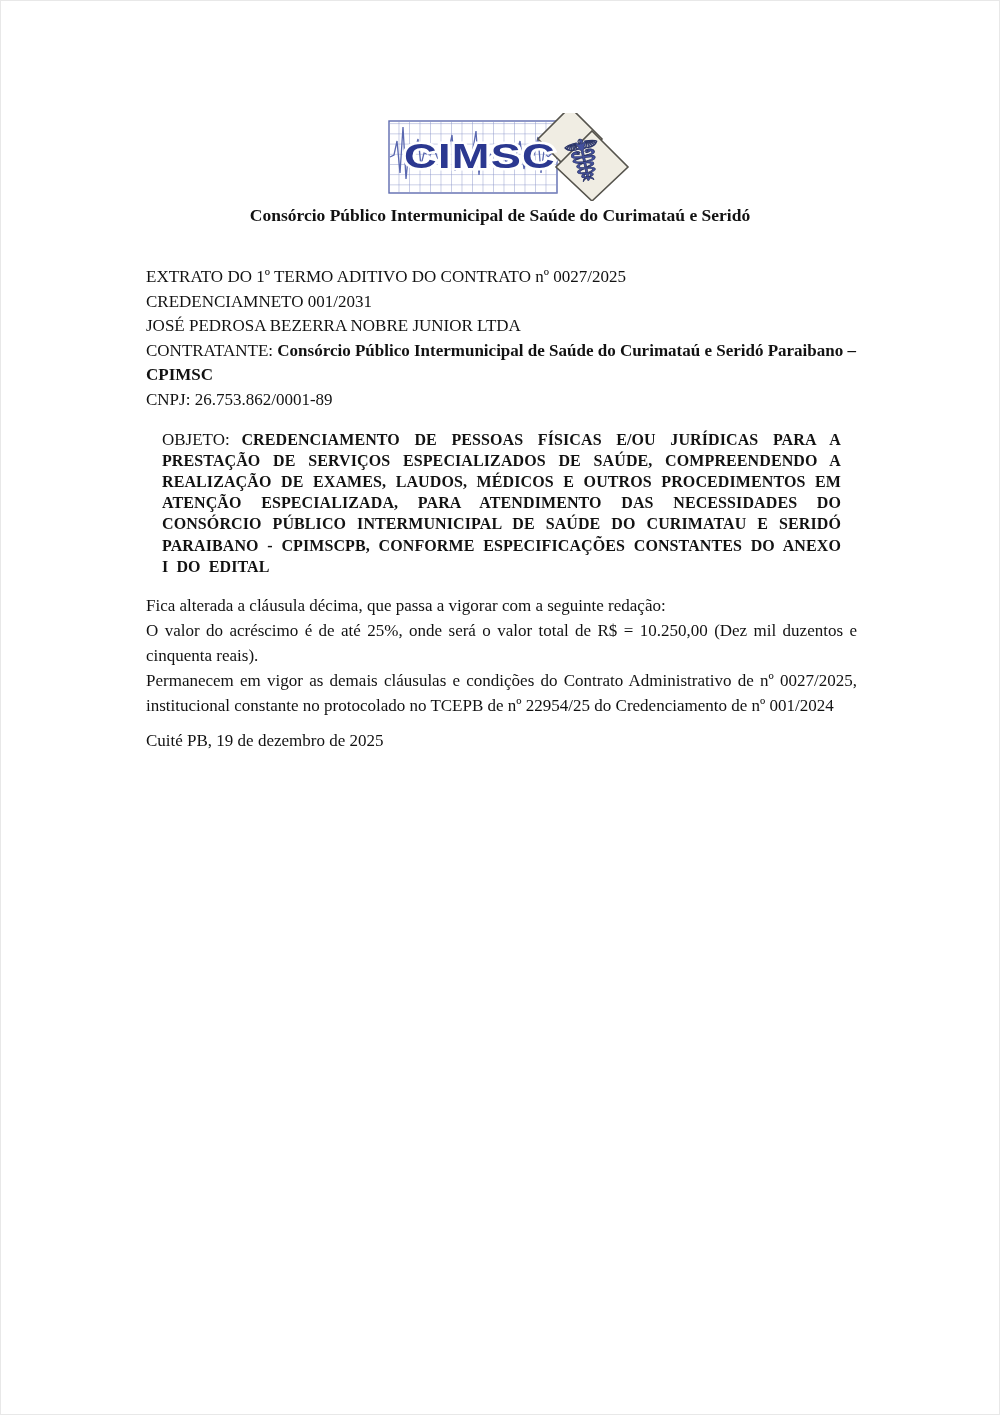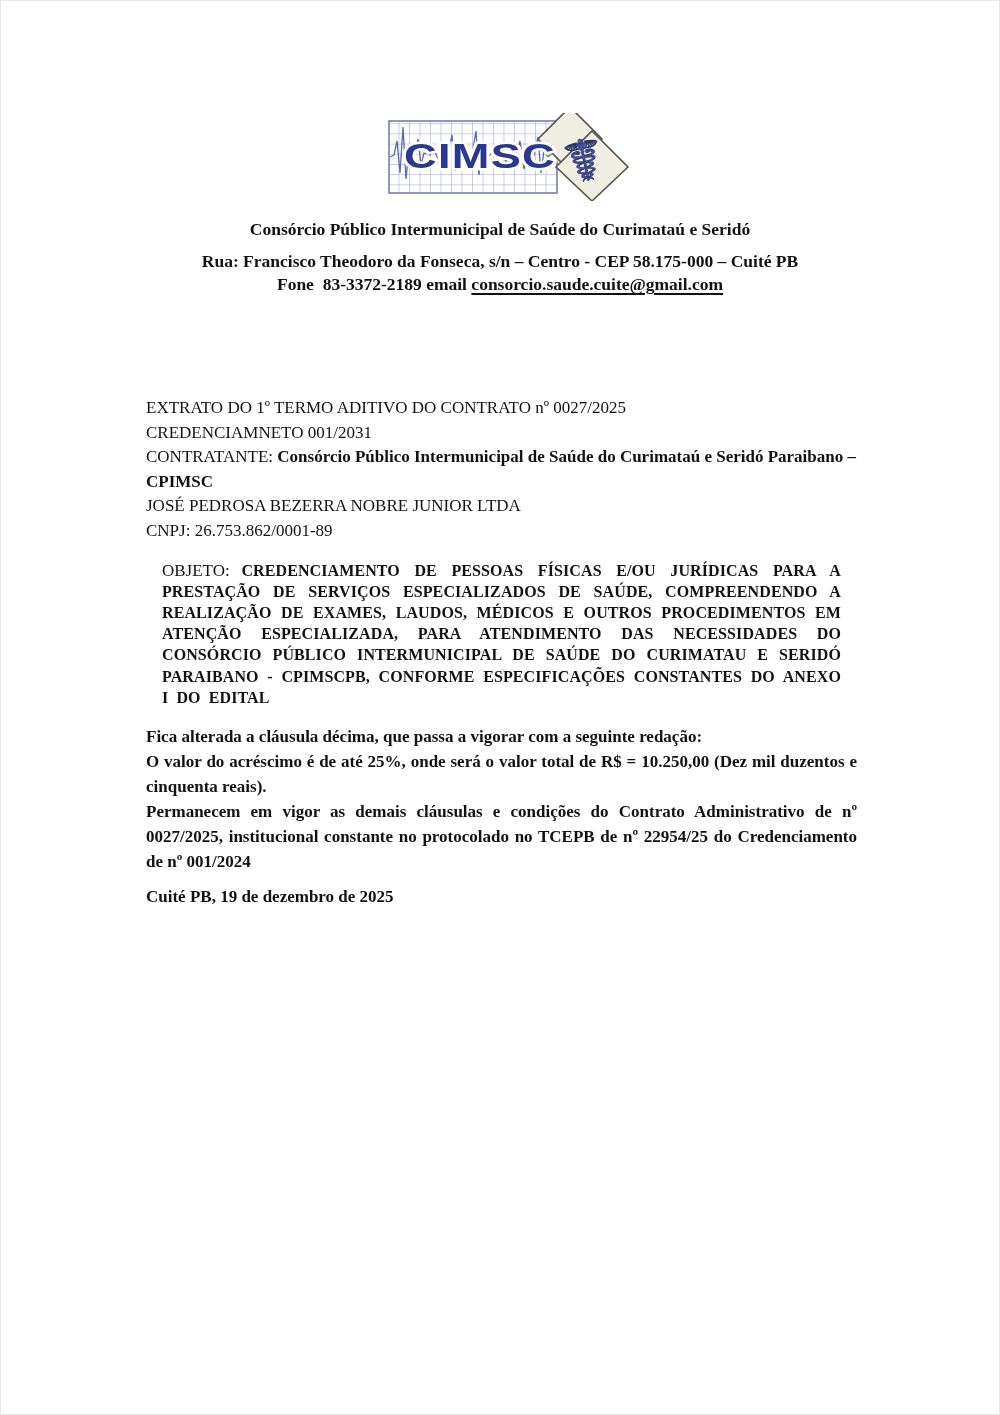--- a/index.html
+++ b/index.html
@@ -5,30 +5,30 @@
   html,body { margin:0; padding:0; background:#ffffff; }
   .page {
     position:relative; width:1000px; height:1415px; margin:0 auto;
     background:#ffffff; color:#121212; overflow:hidden;
     font-family:"Liberation Serif", serif;
     border:1px solid #e8e8e8; box-sizing:border-box;
   }
   .logo-wrap { padding-top:112px; display:flex; justify-content:center; }
   .logo-wrap svg { transform:translateX(10px); }
   .hdr { text-align:center; font-weight:bold; font-size:17.5px; line-height:23px; }
-  .hdr-name { margin-top:17px; }
+  .hdr-name { margin-top:3px; }
   .hdr-addr { margin-top:9px; }
   .email-link { text-decoration:underline; text-decoration-thickness:2px; text-underline-offset:3px; color:inherit; }
   .content { margin:0 142px 0 145px; }
-  .block-id { margin-top:100px; font-size:17px; line-height:24.6px; }
+  .block-id { margin-top:38px; font-size:17px; line-height:24.6px; }
   .block-id p { margin:0; }
   .b { font-weight:bold; }
   .objeto { margin:16px; text-align:justify; font-weight:bold; font-size:16px; line-height:21.2px; word-spacing:4px; letter-spacing:0.1px; }
   .objeto .lbl { font-weight:normal; font-size:17px; word-spacing:1px; letter-spacing:0; }
-  .para { font-size:17px; line-height:25px; margin:0;font-weight:bold; }
+  .para { font-size:17px; line-height:25px; margin:0; }
   .just { text-align:justify; }
   .mt1 { margin-top:14px; }
   .mt2 { }
   .mt3 { margin-top:10px; }
 </style>
 </head>
 <body>
 
 <div class="page">
 
@@ -53,32 +53,28 @@
 
       <text x="196" y="68" font-size="58" text-anchor="middle" fill="#44519f" stroke="#2b3566" stroke-width="0.7" transform="rotate(-12 196 46)" font-family="DejaVu Sans, sans-serif">☤</text>
 
       <text x="16" y="55" font-size="35" font-weight="bold" fill="#2b3890" stroke="#ffffff" stroke-width="5" paint-order="stroke" letter-spacing="1" textLength="152" lengthAdjust="spacingAndGlyphs" font-family="Liberation Sans, sans-serif">CIMSC</text>
     </svg>
   </div>
 
   <div class="hdr hdr-name">
     <div>Consórcio Público Intermunicipal de Saúde do Curimataú e Seridó</div>
   </div>
-  <div class="hdr hdr-addr">
-    <div>Rua: Francisco Theodoro da Fonseca, s/n – Centro - CEP 58.175-000 – Cuité PB</div>
-    <div><span>Fone&nbsp; 83-3372-2189 email </span><span class="email-link">consorcio.saude.cuite@gmail.com</span></div>
-  </div>
 
   <div class="content">
 
     <div class="block-id">
       <p>EXTRATO DO 1º TERMO ADITIVO DO CONTRATO nº 0027/2025</p>
       <p>CREDENCIAMNETO 001/2031</p>
+      <p>JOSÉ PEDROSA BEZERRA NOBRE JUNIOR LTDA</p>
       <p><span>CONTRATANTE: </span><span class="b">Consórcio Público Intermunicipal de Saúde do Curimataú e Seridó Paraibano – CPIMSC</span></p>
-      <p>JOSÉ PEDROSA BEZERRA NOBRE JUNIOR LTDA</p>
       <p>CNPJ: 26.753.862/0001-89</p>
     </div>
 
     <p class="objeto"><span class="lbl">OBJETO: </span><span>CREDENCIAMENTO DE PESSOAS FÍSICAS E/OU JURÍDICAS PARA A PRESTAÇÃO DE SERVIÇOS ESPECIALIZADOS DE SAÚDE, COMPREENDENDO A REALIZAÇÃO DE EXAMES, LAUDOS, MÉDICOS E OUTROS PROCEDIMENTOS EM ATENÇÃO ESPECIALIZADA, PARA ATENDIMENTO DAS NECESSIDADES DO CONSÓRCIO PÚBLICO INTERMUNICIPAL DE SAÚDE DO CURIMATAU E SERIDÓ PARAIBANO - CPIMSCPB, CONFORME ESPECIFICAÇÕES CONSTANTES DO ANEXO I DO EDITAL</span></p>
 
     <p class="para mt1">Fica alterada a cláusula décima, que passa a vigorar com a seguinte redação:</p>
     <p class="para just">O valor do acréscimo é de até 25%, onde será o valor total de R$ = 10.250,00 (Dez mil duzentos e cinquenta reais).</p>
 
     <p class="para just mt2">Permanecem em vigor as demais cláusulas e condições do Contrato Administrativo de nº 0027/2025, institucional constante no protocolado no TCEPB de nº 22954/25 do Credenciamento de nº 001/2024</p>
 

